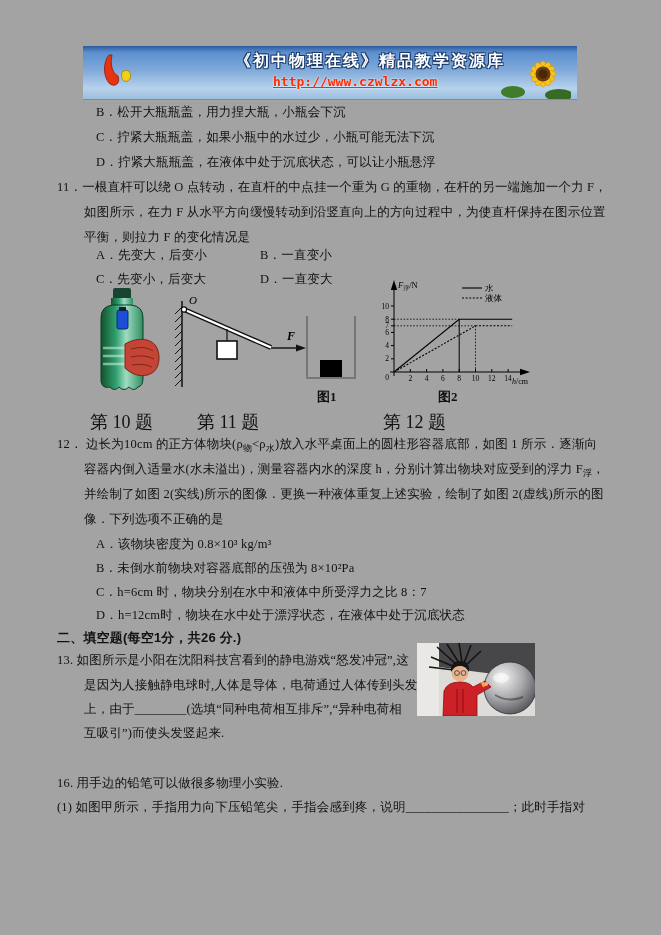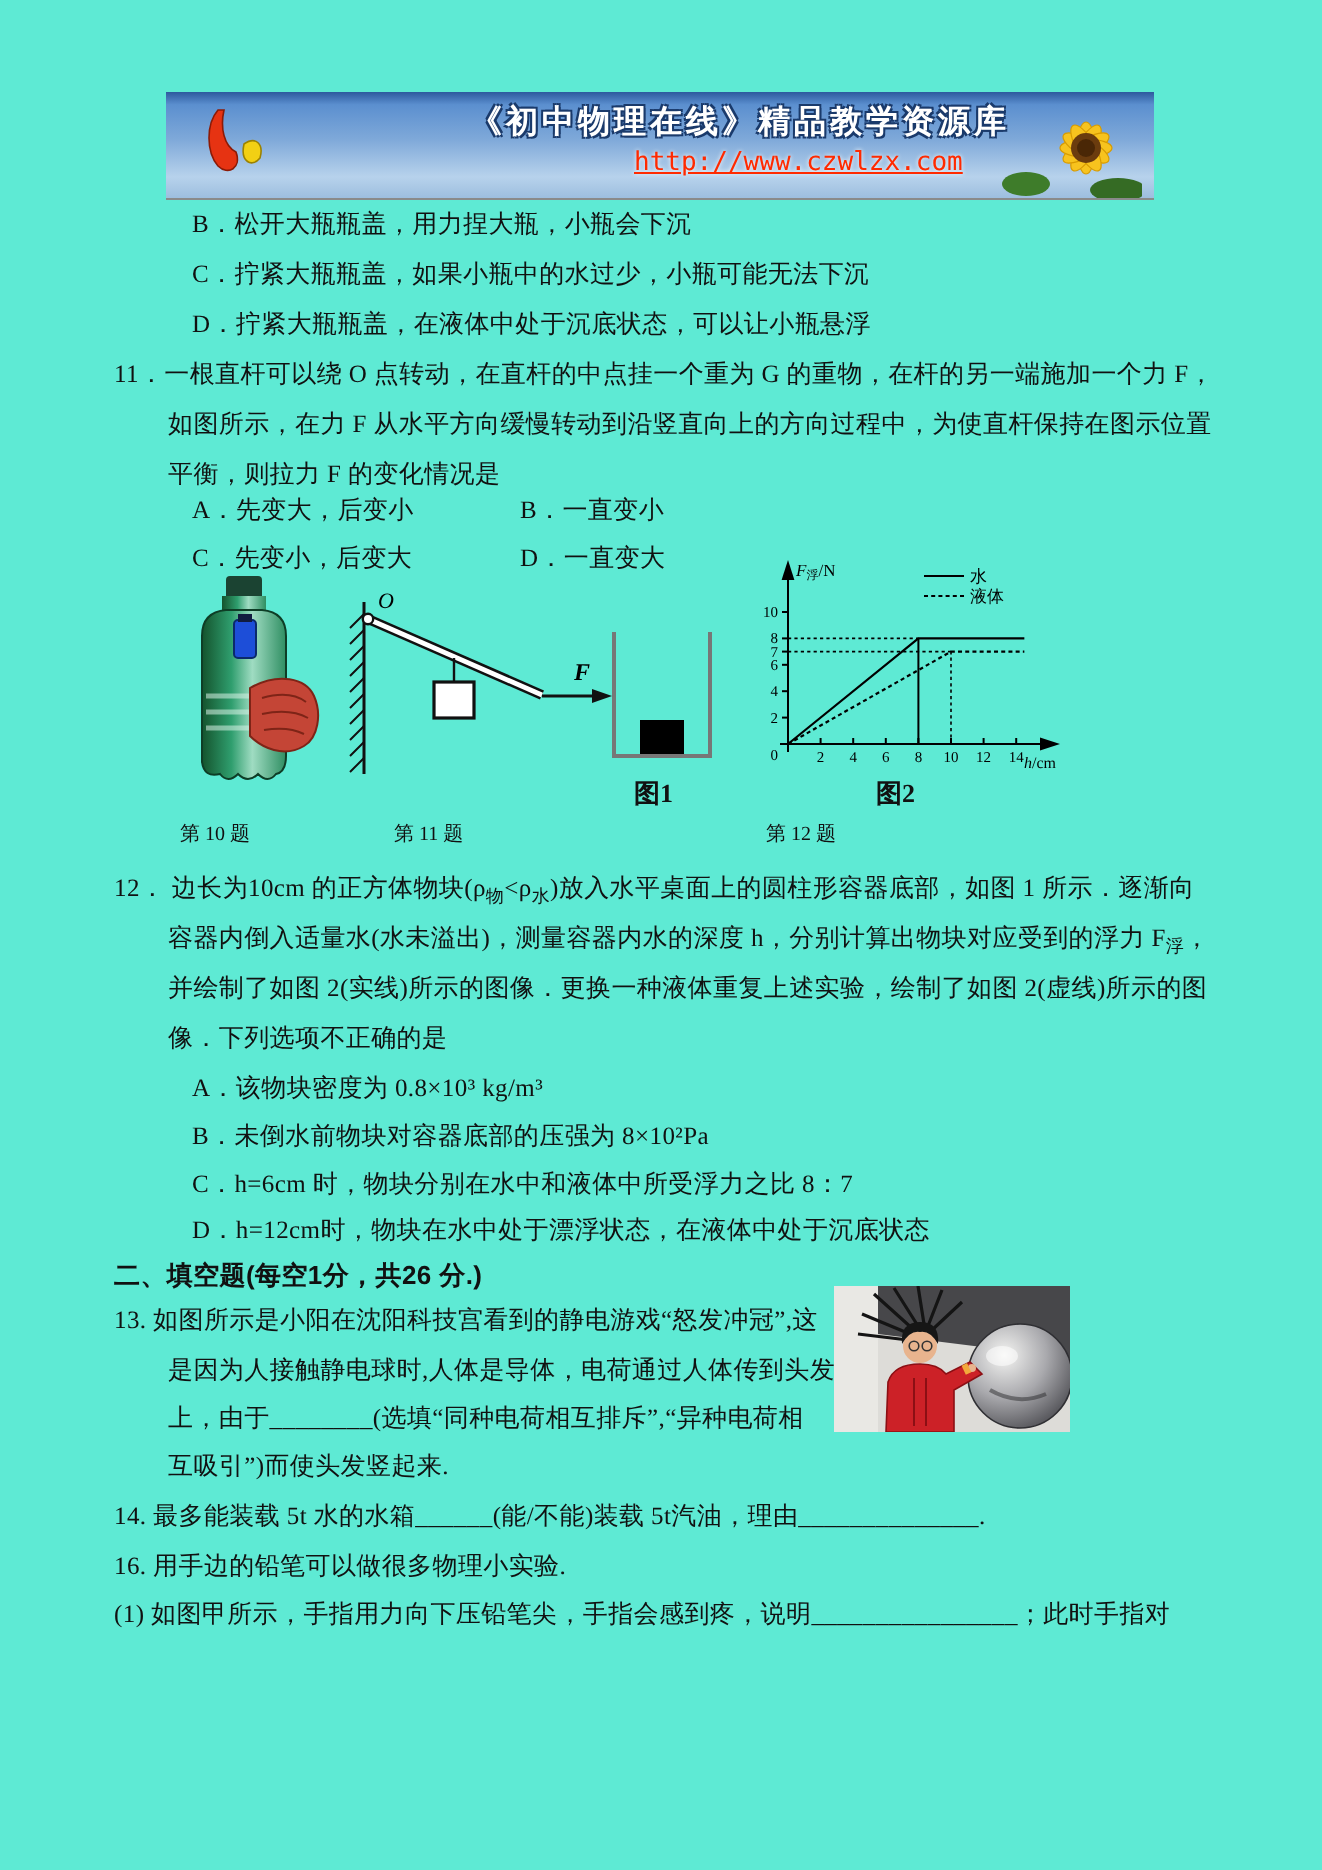--- a/index.html
+++ b/index.html
@@ -1,33 +1,33 @@
 <!DOCTYPE html>
 <html><head>
 <meta charset="utf-8">
 <style>
   html,body{margin:0;padding:0;background:#ffffff;}
-  .page{position:relative;width:661px;height:935px;background:#5eead4;overflow:hidden;
+  .page{position:relative;width:661px;height:935px;background:#a3a3a3;overflow:hidden;
         font-family:"Liberation Serif","DejaVu Serif",serif;color:#111;}
   .line{position:absolute;white-space:nowrap;font-size:12.5px;letter-spacing:.2px;}
   .sub{font-size:9px;vertical-align:-3px;}
   .bold-head{font-family:"Liberation Sans","DejaVu Sans",sans-serif;font-weight:bold;font-size:13px;text-align:center;}
-  .caption{position:absolute;font-size:10px;white-space:nowrap;}
+  .caption{position:absolute;font-size:18px;white-space:nowrap;}
   .figlabel{position:absolute;font-size:13px;white-space:nowrap;font-weight:bold;}
 
   
   .banner{position:absolute;left:83px;top:46px;width:494px;height:53px;
           background:linear-gradient(180deg,#2d5a9e 0%,#5b8fcf 12%,#7fa9d9 45%,#b7d2ec 80%,#9dbede 100%);
           border-bottom:1px solid #8a8a8a;overflow:hidden;}
   .banner-title{position:absolute;left:152px;top:5px;font-size:16px;font-weight:bold;color:#ffffff;
           letter-spacing:2px;text-shadow:1px 1px 0 #1a3a6b,-1px -1px 0 #1a3a6b,1px -1px 0 #1a3a6b,-1px 1px 0 #1a3a6b;
           font-family:"Liberation Sans","DejaVu Sans",sans-serif;white-space:nowrap;}
-  .banner-url{position:absolute;left:190px;top:28px;font-size:13px;font-weight:normal;color:#ff2a00;
+  .banner-url{position:absolute;left:190px;top:28px;font-size:13px;font-weight:bold;color:#ff2a00;
           font-family:"DejaVu Sans Mono","Liberation Mono",monospace;text-decoration:underline;
-          text-shadow:0 0 2px #ffffff;white-space:nowrap;margin-left:44px;}
+          text-shadow:0 0 2px #ffffff;white-space:nowrap;}
   .logo{position:absolute;left:14px;top:6px;}
   .sunflower{position:absolute;left:418px;top:2px;}
 
   svg text{font-family:"Liberation Serif","DejaVu Serif",serif;}
   .figure{position:absolute;}
 </style>
 </head>
 <body>
 
 <div class="page">
@@ -197,17 +197,16 @@
       <path d="M34,29 Q33,18 43,18 Q53,18 52,29 Q48,22 43,23 Q38,22 34,29 Z" fill="#161616"></path>
       <circle cx="40" cy="30" r="2.4" fill="none" stroke="#333" stroke-width="0.8"></circle>
       <circle cx="46.5" cy="30" r="2.4" fill="none" stroke="#333" stroke-width="0.8"></circle>
       <path d="M27,48 Q30,39 43,39 Q52,39 56,44 L68,38 L74,44 L60,52 L60,73 L26,73 Z" fill="#cc2127" stroke="#8c0f14" stroke-width="0.8"></path>
       <circle cx="69" cy="41" r="2" fill="#e8b48e"></circle>
       <rect x="64.5" y="39" width="3" height="5" fill="#f2a93b" transform="rotate(-25 66 41)"></rect>
       <path d="M40,46 L40,70 M46,46 L46,70" stroke="#8c0f14" stroke-width="1"></path>
     </g>
   </svg>
 
-  <div class="line" style="left:57px;top:750px">14. 最多能装载 5t 水的水箱______(能/不能)装载 5t汽油，理由______________.</div>
   <div class="line" style="left:57px;top:775px">16. 用手边的铅笔可以做很多物理小实验.</div>
   <div class="line" style="left:57px;top:799px">(1) 如图甲所示，手指用力向下压铅笔尖，手指会感到疼，说明________________；此时手指对</div>
 
 </div>
 
 </body></html>

